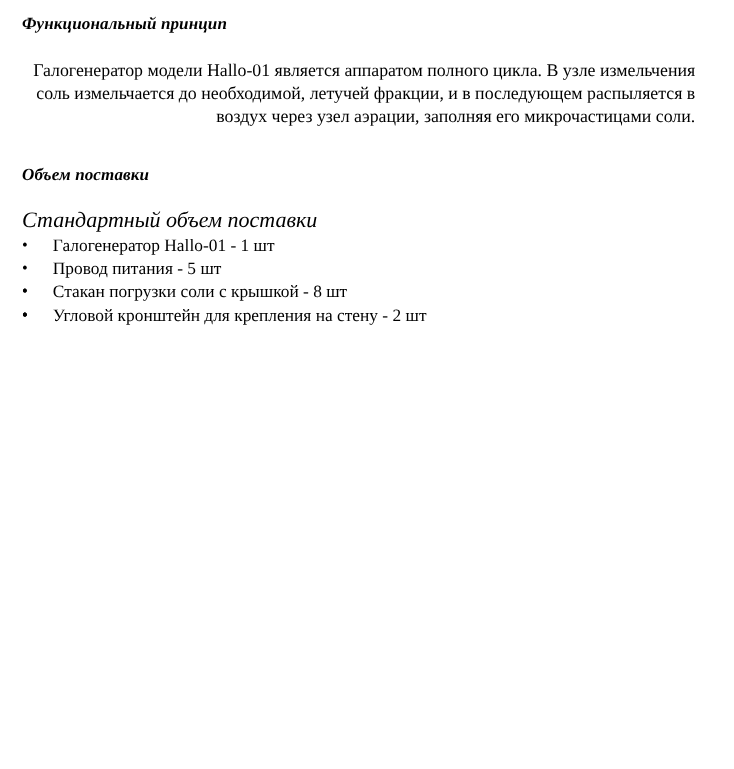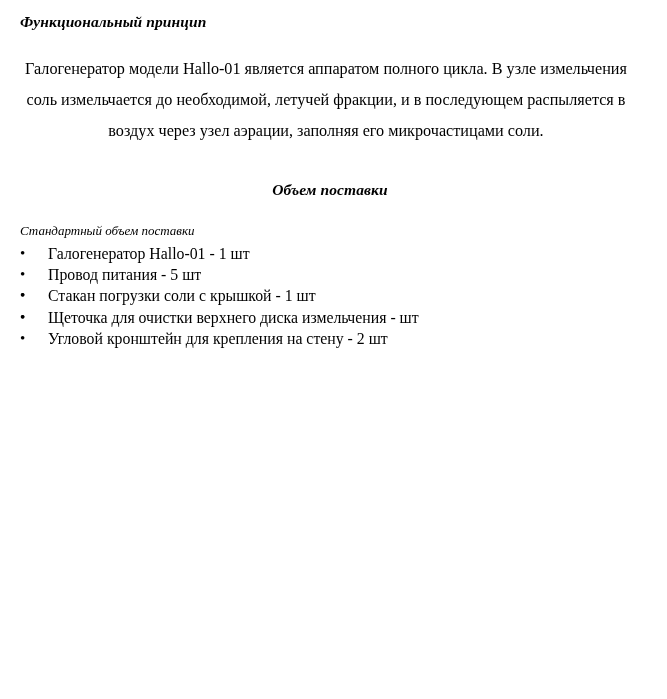--- a/index.html
+++ b/index.html
@@ -36,34 +36,33 @@
     font-style: italic;
     line-height: 20px;
     margin: 0;
     letter-spacing: 0.1px;
   }
   .heading-principle {
     margin-top: 0px;
   }
   .heading-scope {
     margin-top: 33px;
-    text-align: center;
   }
   .body-paragraph {
     font-size: 16.2px;
     font-weight: normal;
     font-style: normal;
-    line-height: 31px;
+    line-height: 21px;
     margin: 0;
     margin-top: 22px;
     width: 612px;
-    text-align: center;
+    text-align: right;
   }
   .sub-heading {
-    font-size: 13px;
+    font-size: 20px;
     font-weight: normal;
     font-style: italic;
     line-height: 21px;
     margin: 0;
     margin-top: 20px;
   }
   .delivery-list {
     list-style: none;
     margin: 0;
     padding: 0;
@@ -112,28 +111,27 @@
       </li>
       <li>
         <span class="bullet-marker">•</span>
         <span class="item-text">Провод питания - 5 шт</span>
       </li>
       <li>
         <span class="bullet-marker">•</span>
       </li>
       <li>
         <span class="bullet-marker">•</span>
-        <span class="item-text">Стакан погрузки соли с крышкой - 1 шт</span>
+        <span class="item-text">Стакан погрузки соли с крышкой - 8 шт</span>
       </li>
       <li>
         <span class="bullet-marker">•</span>
       </li>
       <li>
         <span class="bullet-marker">•</span>
-        <span class="item-text">Щеточка для очистки верхнего диска измельчения - шт</span>
       </li>
       <li>
         <span class="bullet-marker">•</span>
         <span class="item-text">Угловой кронштейн для крепления на стену - 2 шт</span>
       </li>
     </ul>
 
   </div>
 </div>
 

